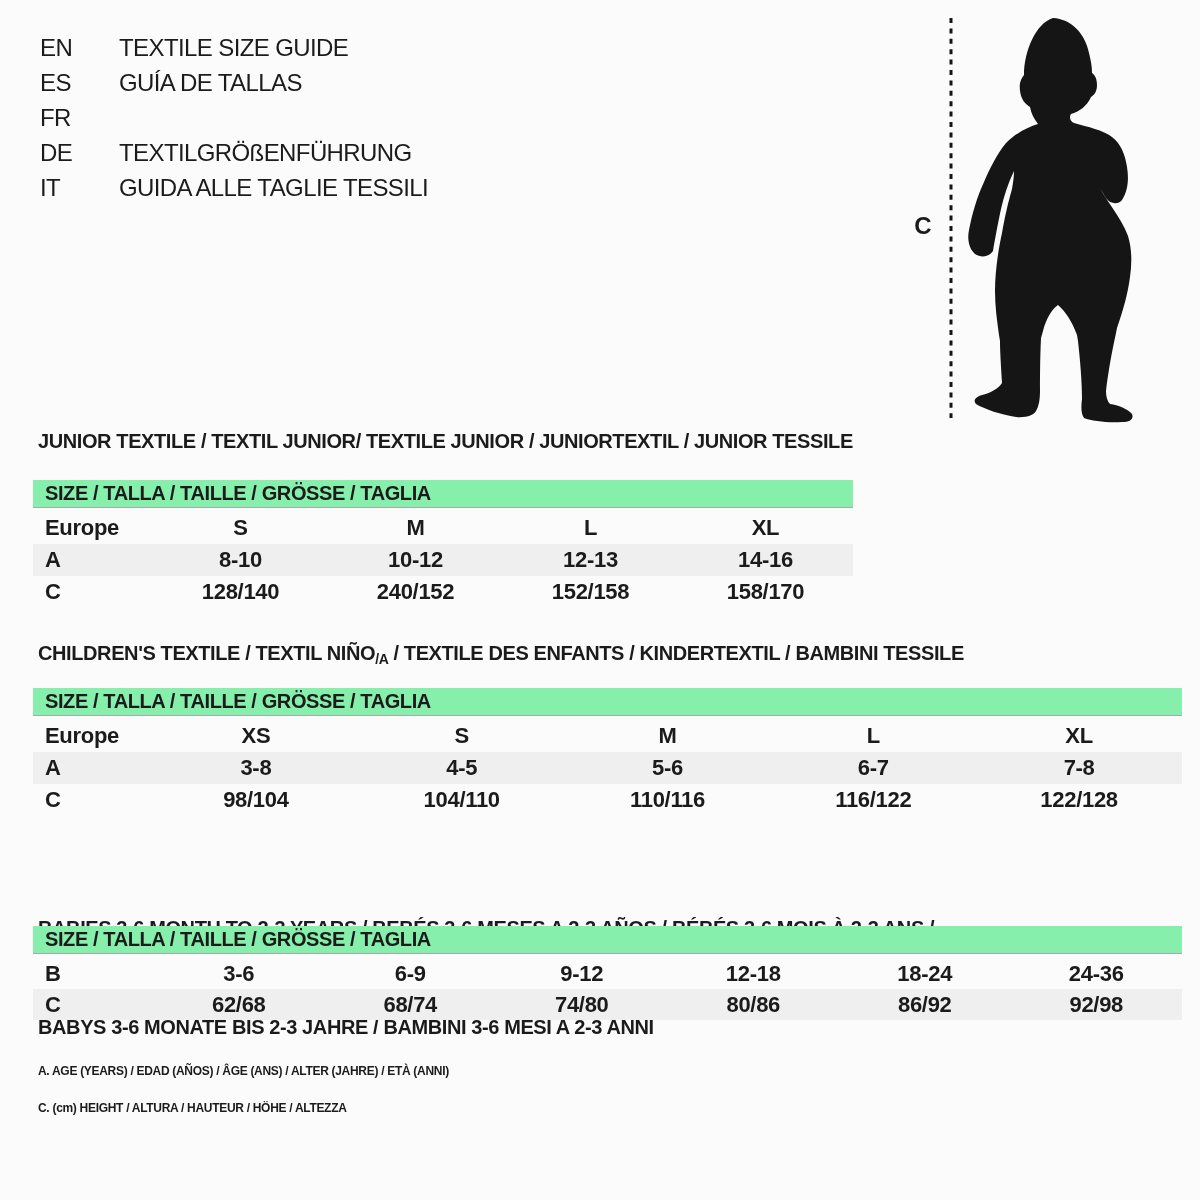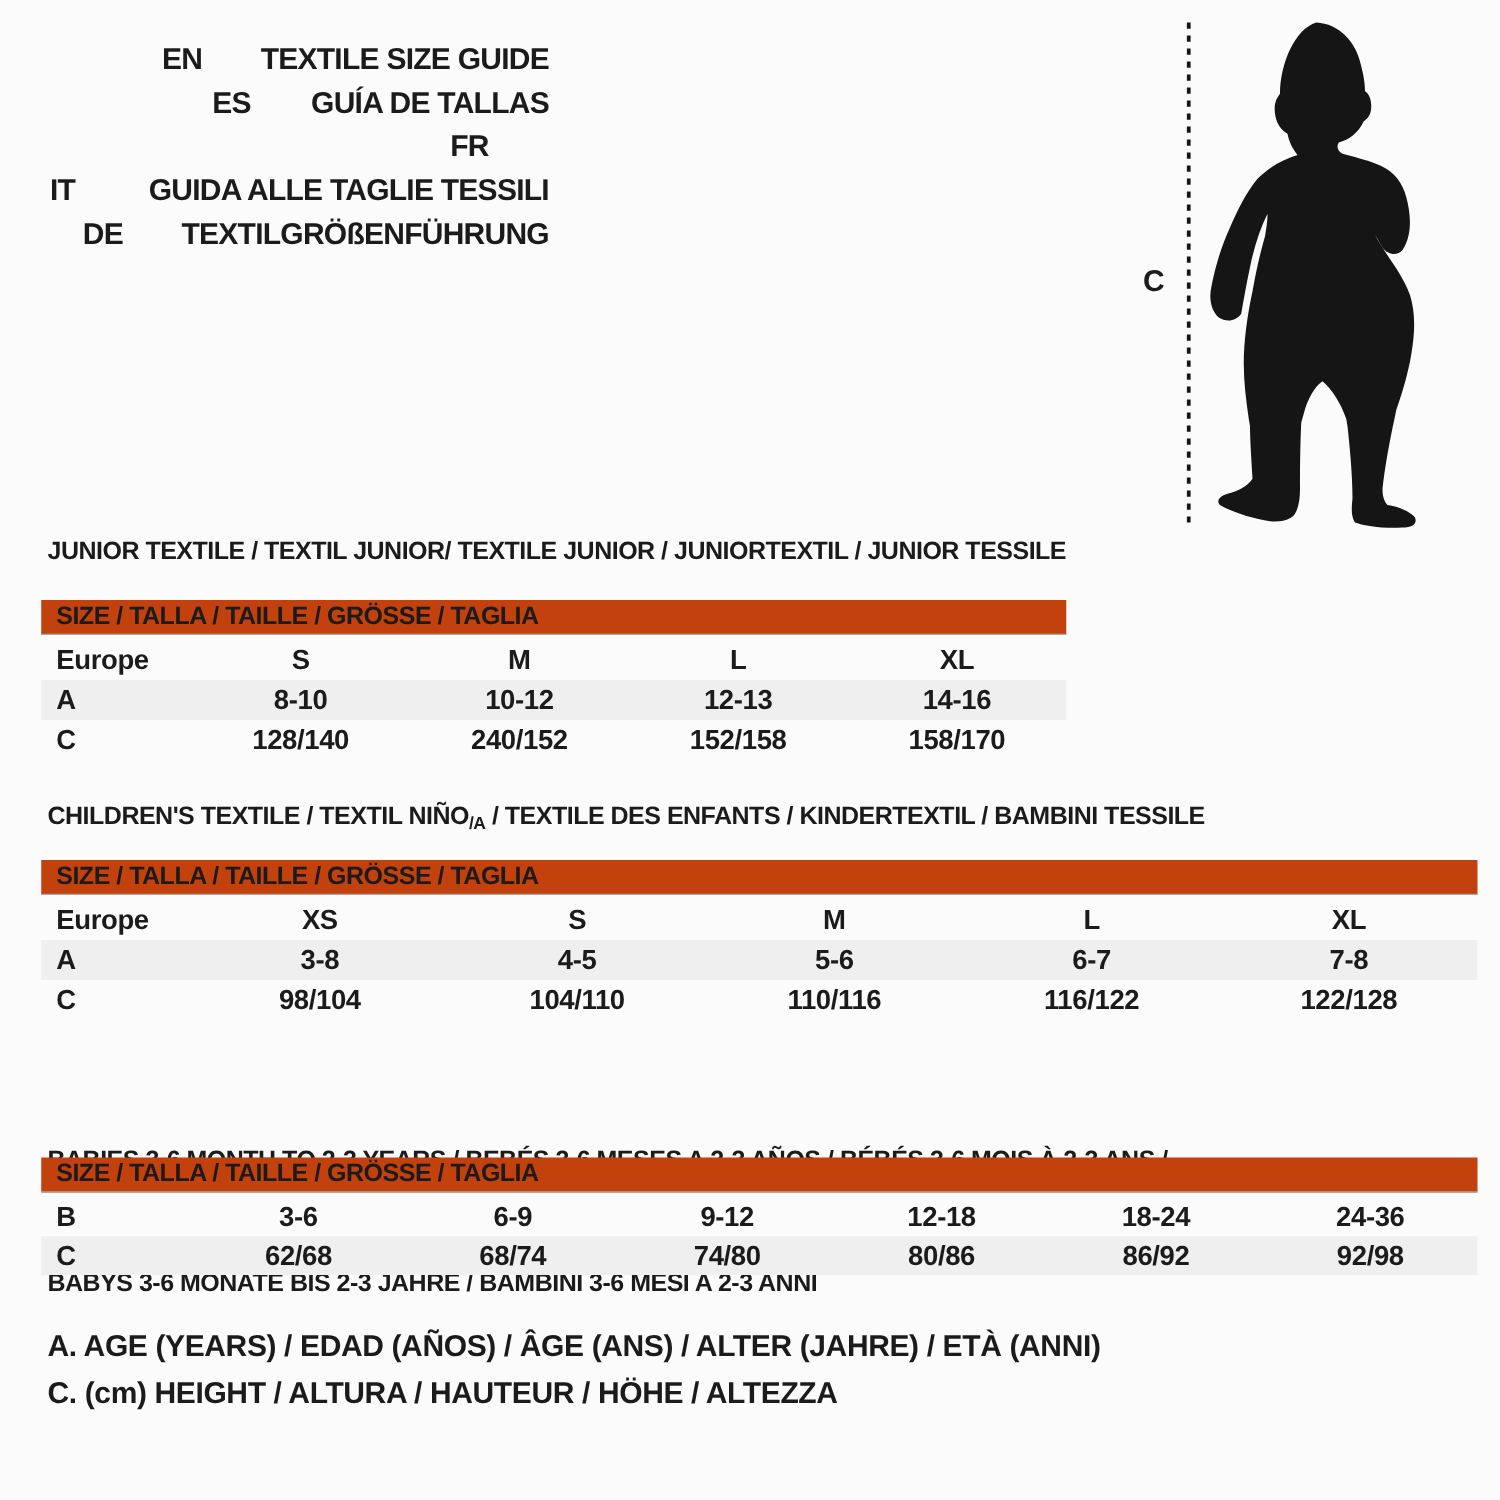--- a/index.html
+++ b/index.html
@@ -8,78 +8,78 @@
     position:relative;
     background:#fbfbfb;
     font-family:"Liberation Sans", sans-serif;
     color:#1b1b1b;
     overflow:hidden;
   }
 
   
   .lang-block { position:absolute; left:40px; top:30px; }
   .lang-row { display:flex; height:35px; align-items:center;
-              font-weight:700; font-size:24px; letter-spacing:-0.6px;justify-content:flex-end; }
+              font-weight:400; font-size:24px; letter-spacing:-0.6px; }
   .lang-code { width:79px; }
 
   
   .figure-svg { position:absolute; left:905px; top:8px; }
   .c-label { position:absolute; left:908px; top:212px; width:30px;
              text-align:center; font-weight:700; font-size:24px; }
 
   
   .section-title { position:absolute; left:38px; font-weight:700;
                    font-size:20px; letter-spacing:-0.4px; white-space:pre; }
   .title-junior   { top:430px; }
   .title-children { top:642px; }
   .title-babies   { top:846px; line-height:33px; }
   .sub-a { font-size:14px; vertical-align:-4px; }
 
   
   .size-table { position:absolute; left:33px; }
   .tbl-junior   { top:480px; width:820px; }
   .tbl-children { top:688px; width:1149px; }
   .tbl-babies   { top:926px; width:1149px; }
-  .size-header { height:28px; background:#c2410c; border-bottom:1px solid #a9a9a9;
+  .size-header { height:28px; background:#86efac; border-bottom:1px solid #a9a9a9;
                  display:flex; align-items:center; padding-left:12px;
                  font-size:20px; font-weight:700; letter-spacing:-0.4px; }
   .rows { margin-top:4px; }
   .t-row { display:flex; height:32px; align-items:center;
            font-size:22px; font-weight:700; letter-spacing:-0.3px; }
   .tbl-babies .t-row { height:31px; }
   .t-row.shaded { background:#efefef; }
   .t-label { width:120px; padding-left:12px; }
   .t-cell { flex:1; text-align:center; }
 
   
   .legend { position:absolute; left:38px; top:1064px; }
-  .legend-line { height:37px; font-size:24px; font-weight:700; letter-spacing:-0.3px; }
+  .legend-line { height:37px; font-size:12px; font-weight:700; letter-spacing:-0.3px; }
 </style>
 </head>
 <body>
 
 <div class="lang-block">
   <div class="lang-row">
     <span class="lang-code">EN</span>
     <span class="lang-label">TEXTILE SIZE GUIDE</span>
   </div>
   <div class="lang-row">
     <span class="lang-code">ES</span>
     <span class="lang-label">GUÍA DE TALLAS</span>
   </div>
   <div class="lang-row">
     <span class="lang-code">FR</span>
   </div>
   <div class="lang-row">
+    <span class="lang-code">DE</span>
+    <span class="lang-label">TEXTILGRÖßENFÜHRUNG</span>
+  </div>
+  <div class="lang-row">
     <span class="lang-code">IT</span>
     <span class="lang-label">GUIDA ALLE TAGLIE TESSILI</span>
-  </div>
-  <div class="lang-row">
-    <span class="lang-code">DE</span>
-    <span class="lang-label">TEXTILGRÖßENFÜHRUNG</span>
   </div>
 </div>
 
 <svg class="figure-svg" width="240" height="425" viewBox="0 0 240 425" aria-hidden="true">
   <line x1="46" y1="10" x2="46" y2="410" stroke="#151515" stroke-width="3" stroke-dasharray="5 5.4"></line>
   <g transform="translate(55,2)">
     <path fill="#151515" d="
       M 93 8
       C 111 9 125 23 129 43
       C 131 51 132 57 132 63

